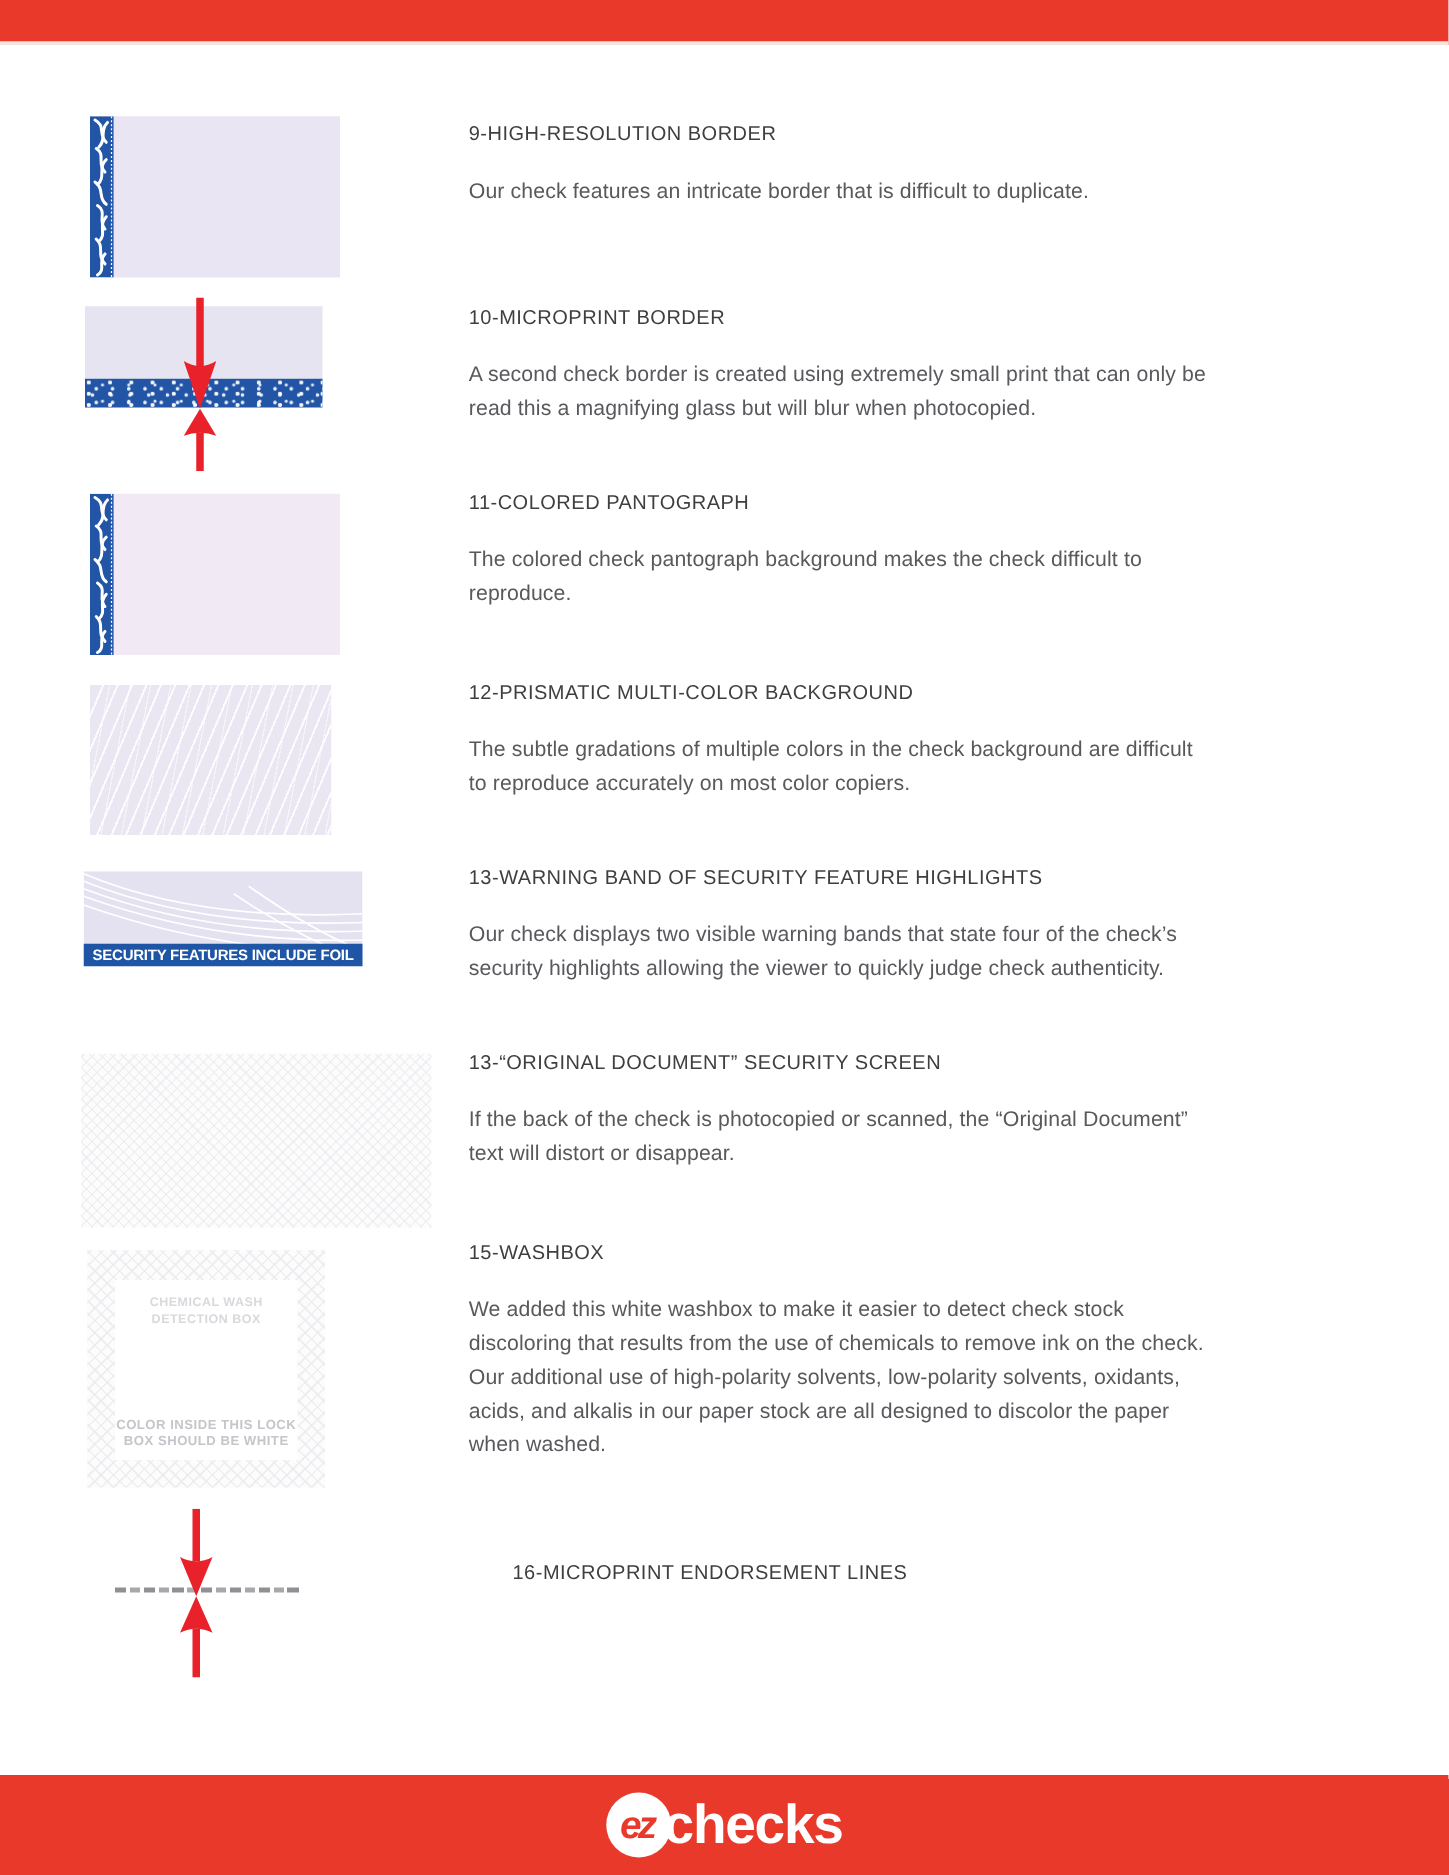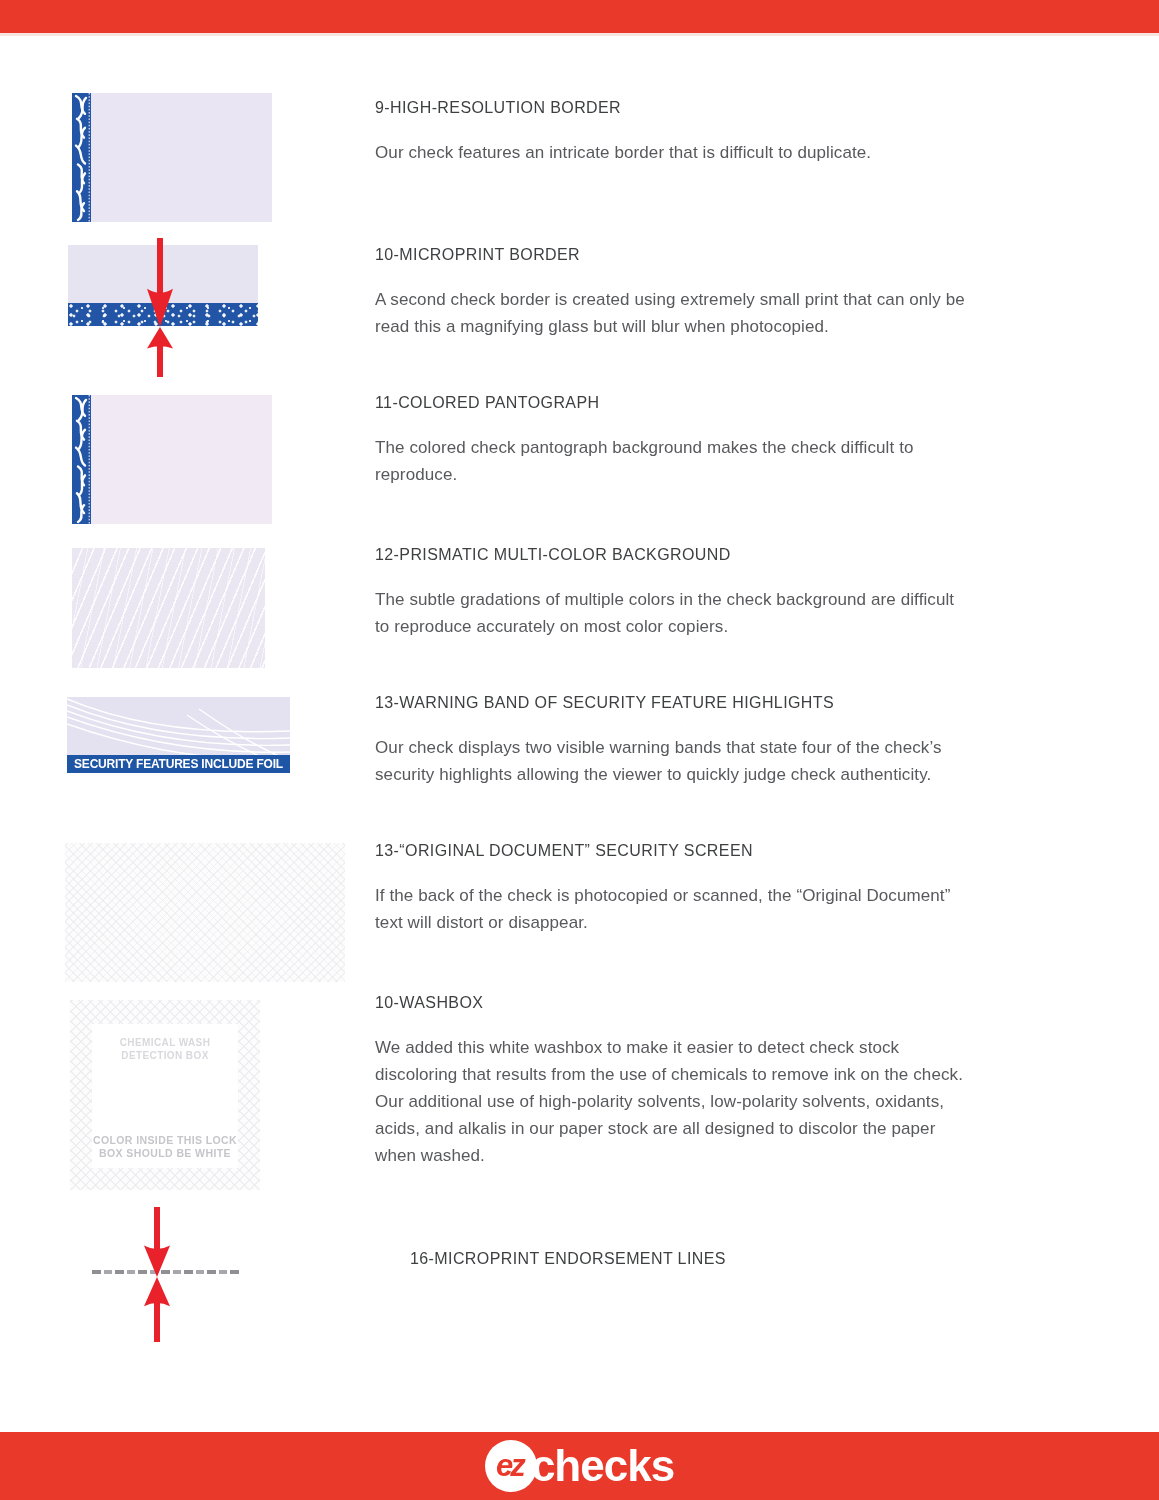--- a/index.html
+++ b/index.html
@@ -80,21 +80,21 @@
   .wash-label.top { top:36px; font-size:10px; line-height:13px; color:#D9D8DC; }
   .wash-label.bottom { bottom:30px; font-size:10.5px; line-height:13px; color:#C6C5CA; }
   
   .endorse-line {
     position:absolute; height:4px;
     background:
       repeating-linear-gradient(90deg, #8F9094 0 9px, transparent 9px 12px, #A7A8AC 12px 20px, transparent 20px 23px);
   }
   
   .footerbar {
-    position:absolute; left:0; bottom:0; width:100%; height:68px; background:#E9392B;
+    position:absolute; left:0; bottom:0; width:100%; height:80px; background:#E9392B;
     display:flex; align-items:center; justify-content:center;
   }
   .logo { display:flex; align-items:center; }
   .logo-mark {
     width:52px; height:52px; border-radius:50%; background:#ffffff;
     display:flex; align-items:center; justify-content:center;
     font-weight:bold; font-style:italic; font-size:31px; color:#E9392B;
     letter-spacing:-3px; padding-right:3px; box-sizing:border-box;
   }
   .logo-text {
@@ -230,21 +230,21 @@
 security highlights allowing the viewer to quickly judge check authenticity.</p>
   </section>
 
   <section class="row" style="top:837px;">
     <h2>13-“ORIGINAL DOCUMENT” SECURITY SCREEN</h2>
     <p>If the back of the check is photocopied or scanned, the “Original Document”
 text will distort or disappear.</p>
   </section>
 
   <section class="row" style="top:989px;">
-    <h2>10-WASHBOX</h2>
+    <h2>15-WASHBOX</h2>
     <p>We added this white washbox to make it easier to detect check stock
 discoloring that results from the use of chemicals to remove ink on the check.
 Our additional use of high-polarity solvents, low-polarity solvents, oxidants,
 acids, and alkalis in our paper stock are all designed to discolor the paper
 when washed.</p>
   </section>
 
   <section class="row" style="top:1245px;margin-left:35px;">
     <h2>16-MICROPRINT ENDORSEMENT LINES</h2>
   </section>

